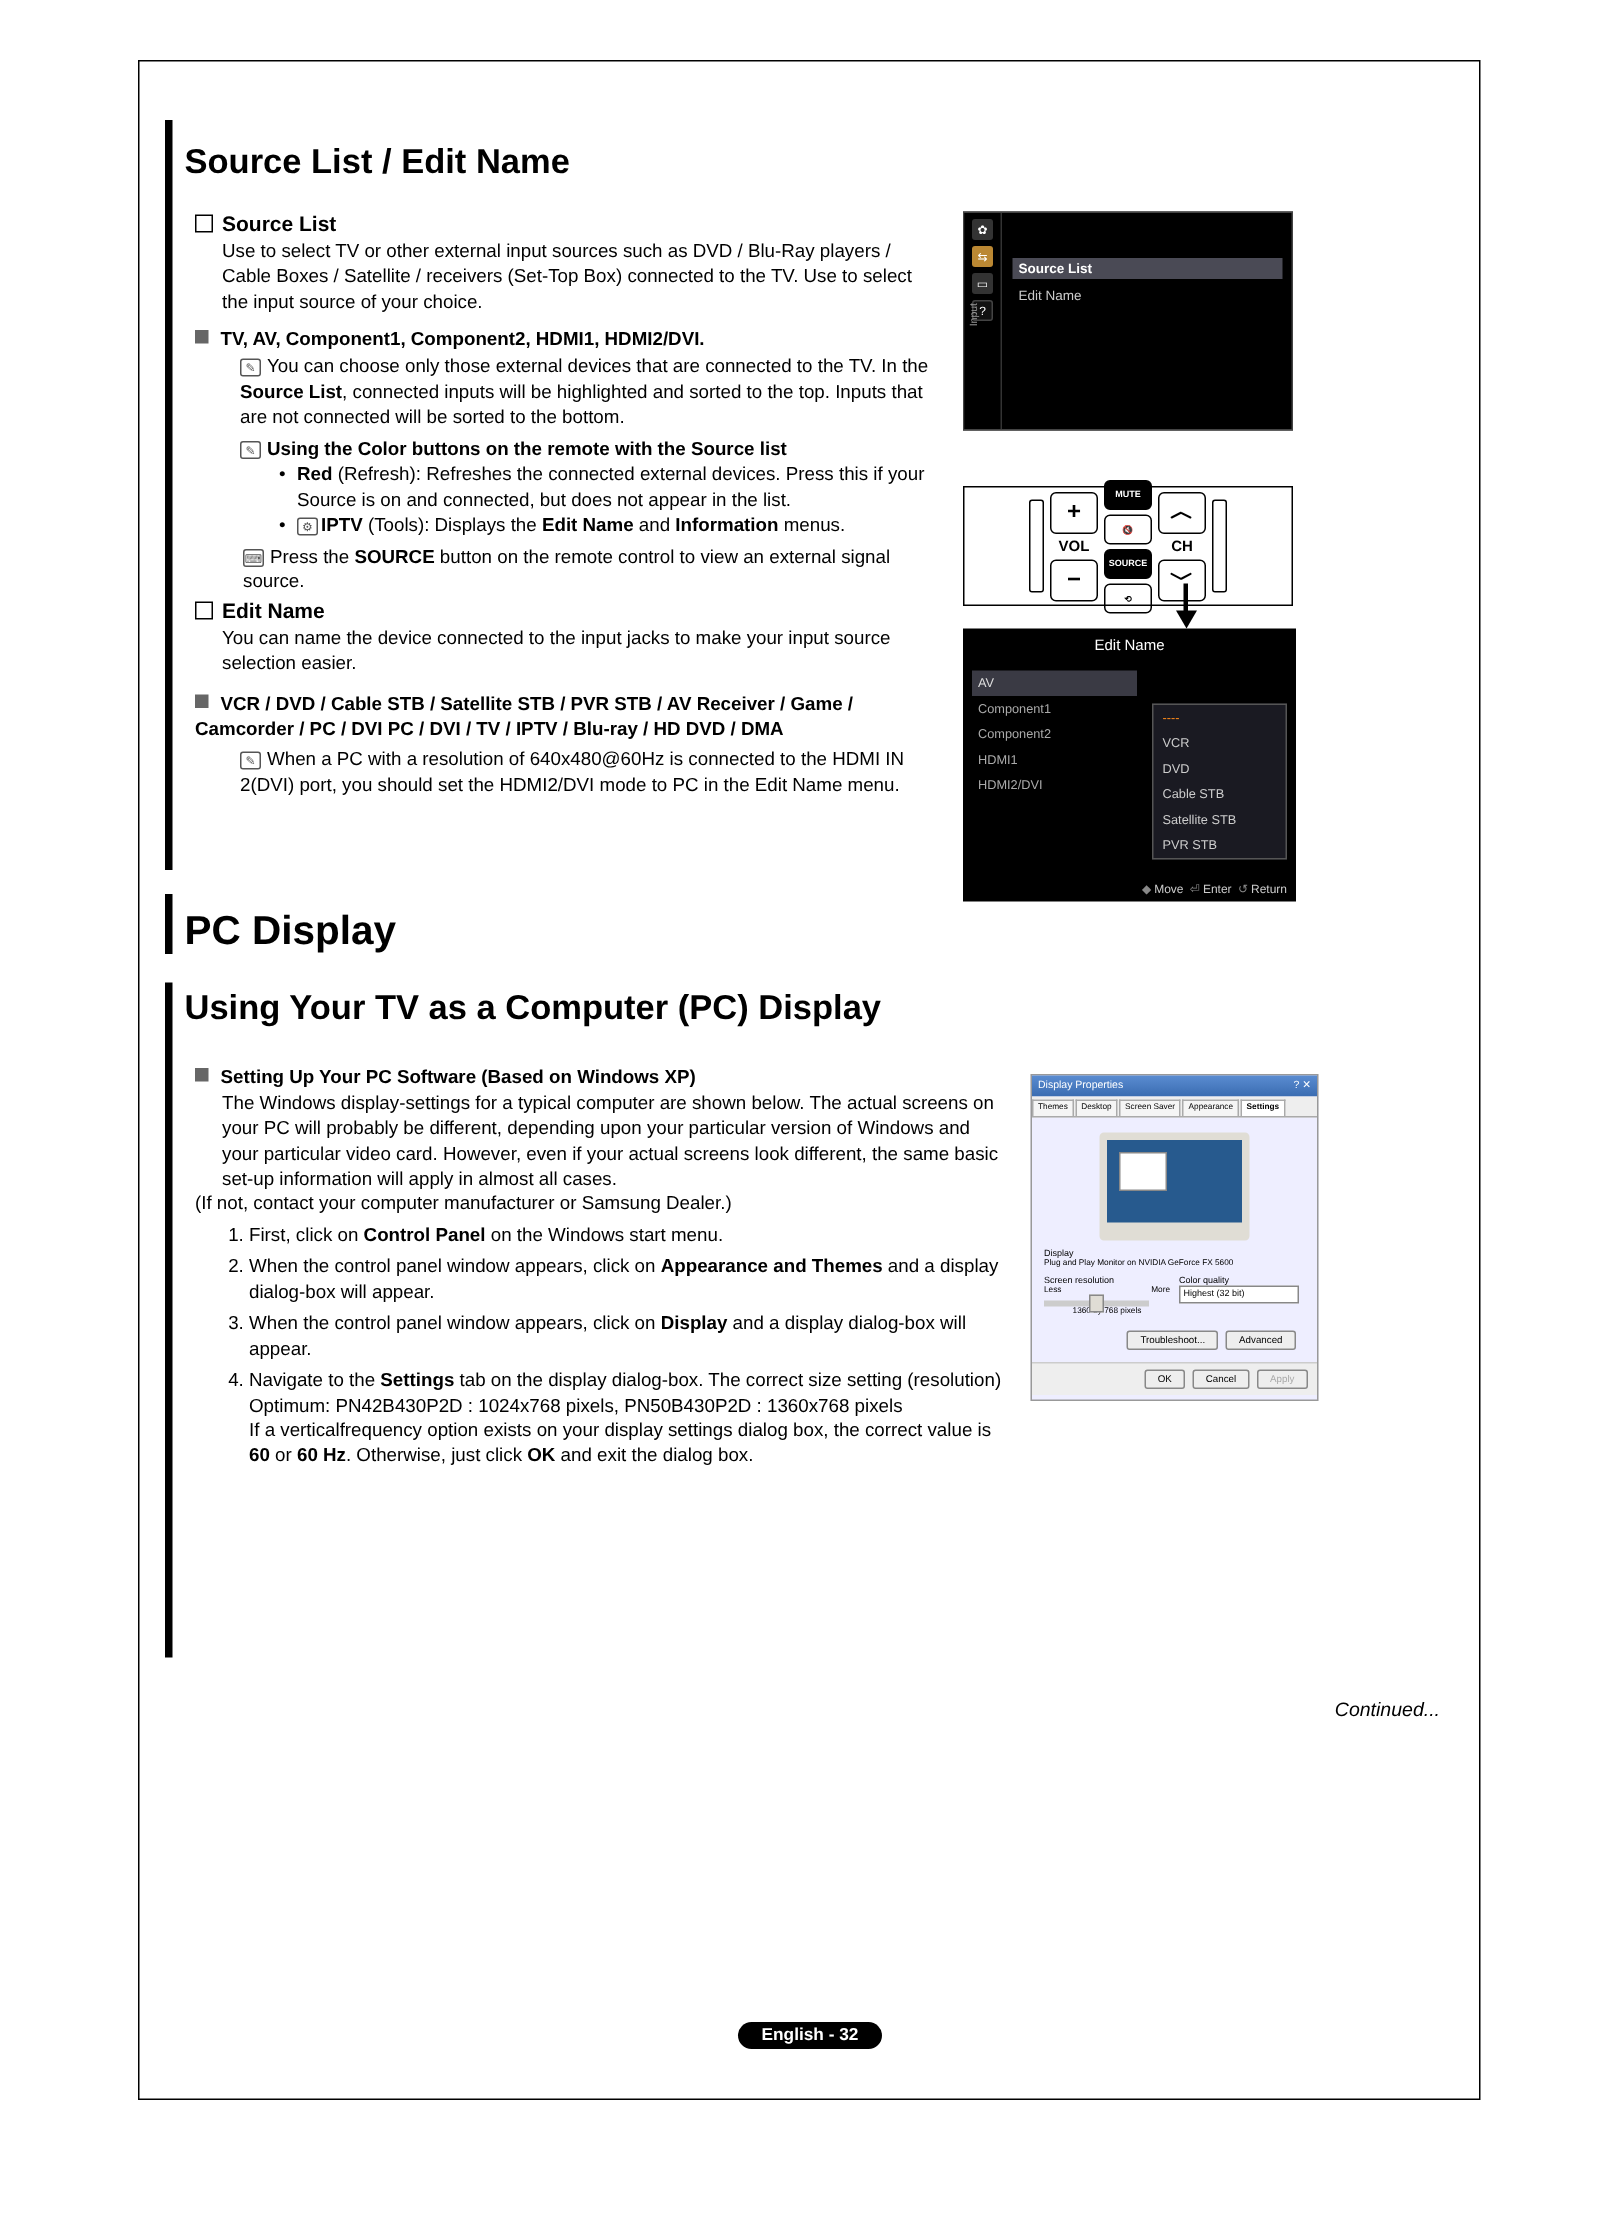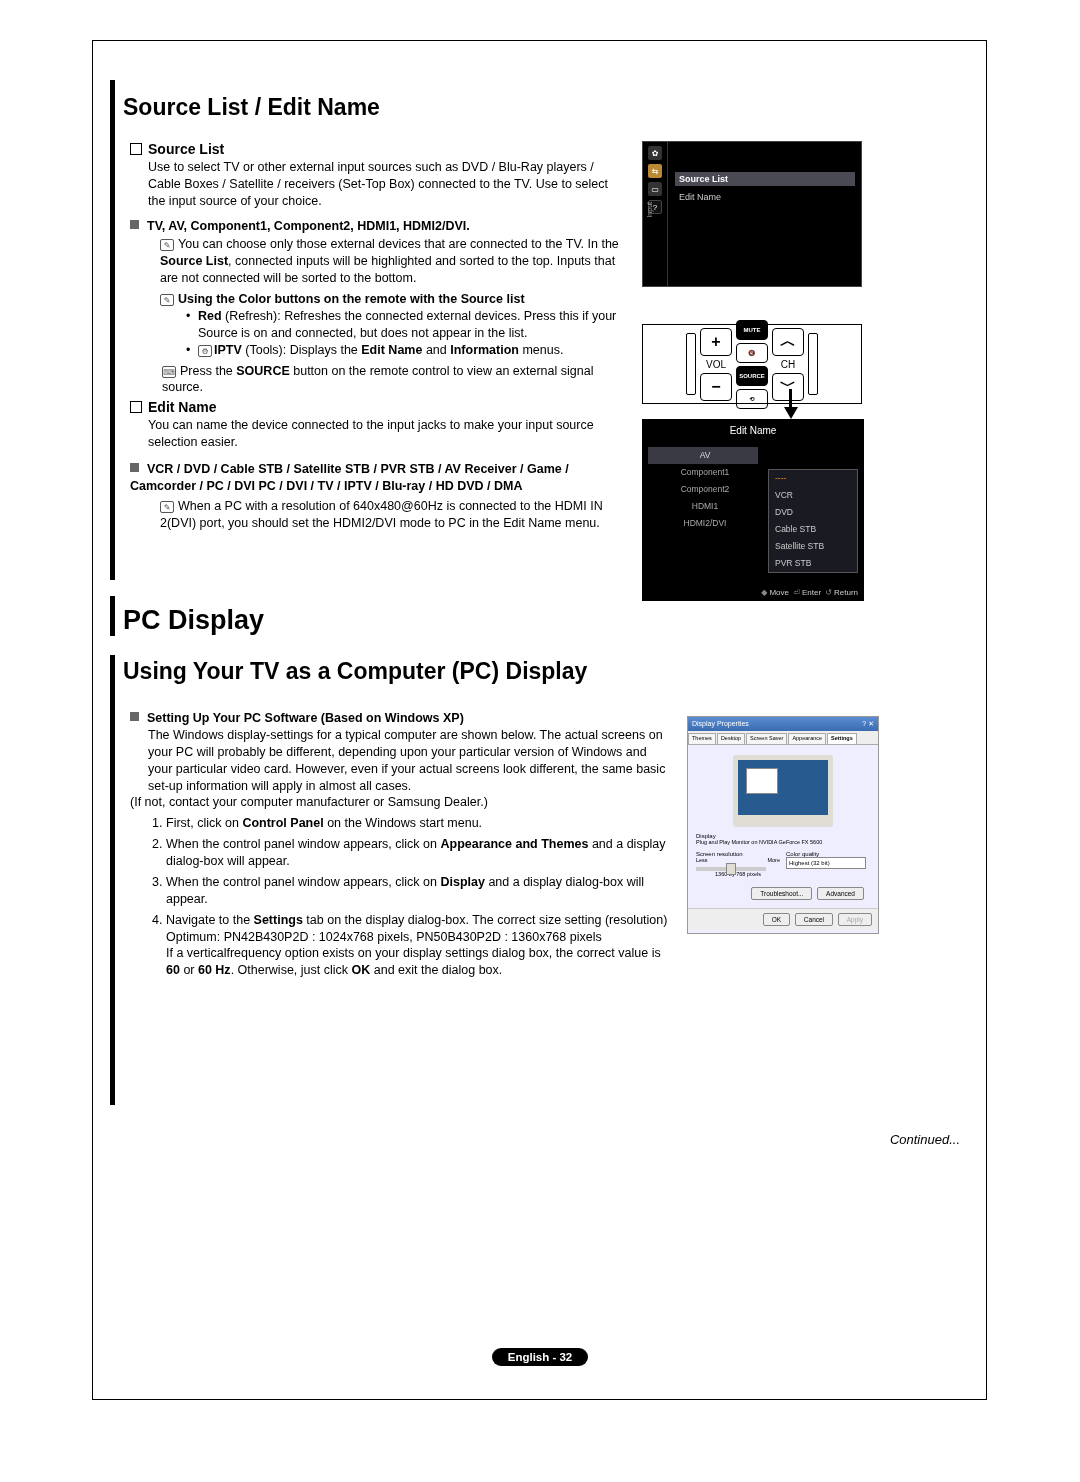--- a/index.html
+++ b/index.html
@@ -141,21 +141,21 @@
   .rbtn {
     border: 1.5px solid #000;
     width: 32px; height: 28px;
     border-radius: 4px;
     display: flex; align-items: center; justify-content: center;
     font-size: 16px;
     font-weight: bold;
   }
   .rbtn.sm { width: 32px; height: 20px; font-size: 6px; }
   .rcol { display: flex; flex-direction: column; gap: 3px; align-items: center; }
-  .rlabel { font-size: 10px; font-weight: normal; }
+  .rlabel { font-size: 10px; font-weight: bold; }
   .arrow-down {
     position: absolute;
     top: 407px;
     left: 784px;
     width: 0; height: 0;
     border-left: 7px solid transparent;
     border-right: 7px solid transparent;
     border-top: 12px solid #000;
   }
   .arrow-line {
@@ -178,21 +178,20 @@
   .edit-title {
     text-align: center;
     color: #fff;
     font-size: 10px;
     padding: 6px 0;
   }
   .edit-left {
     position: absolute;
     left: 6px;
     width: 110px;
-    text-align: center;
   }
   .edit-left-row { height: 17px; line-height: 17px; padding-left: 4px; font-size: 8.5px; }
   .edit-left-row.av { background: #3a3a44; color: #ddd; }
   .edit-drop {
     position: absolute;
     right: 6px;
     top: 50px;
     width: 90px;
     background: #1a1a22;
     border: 1px solid #555;

